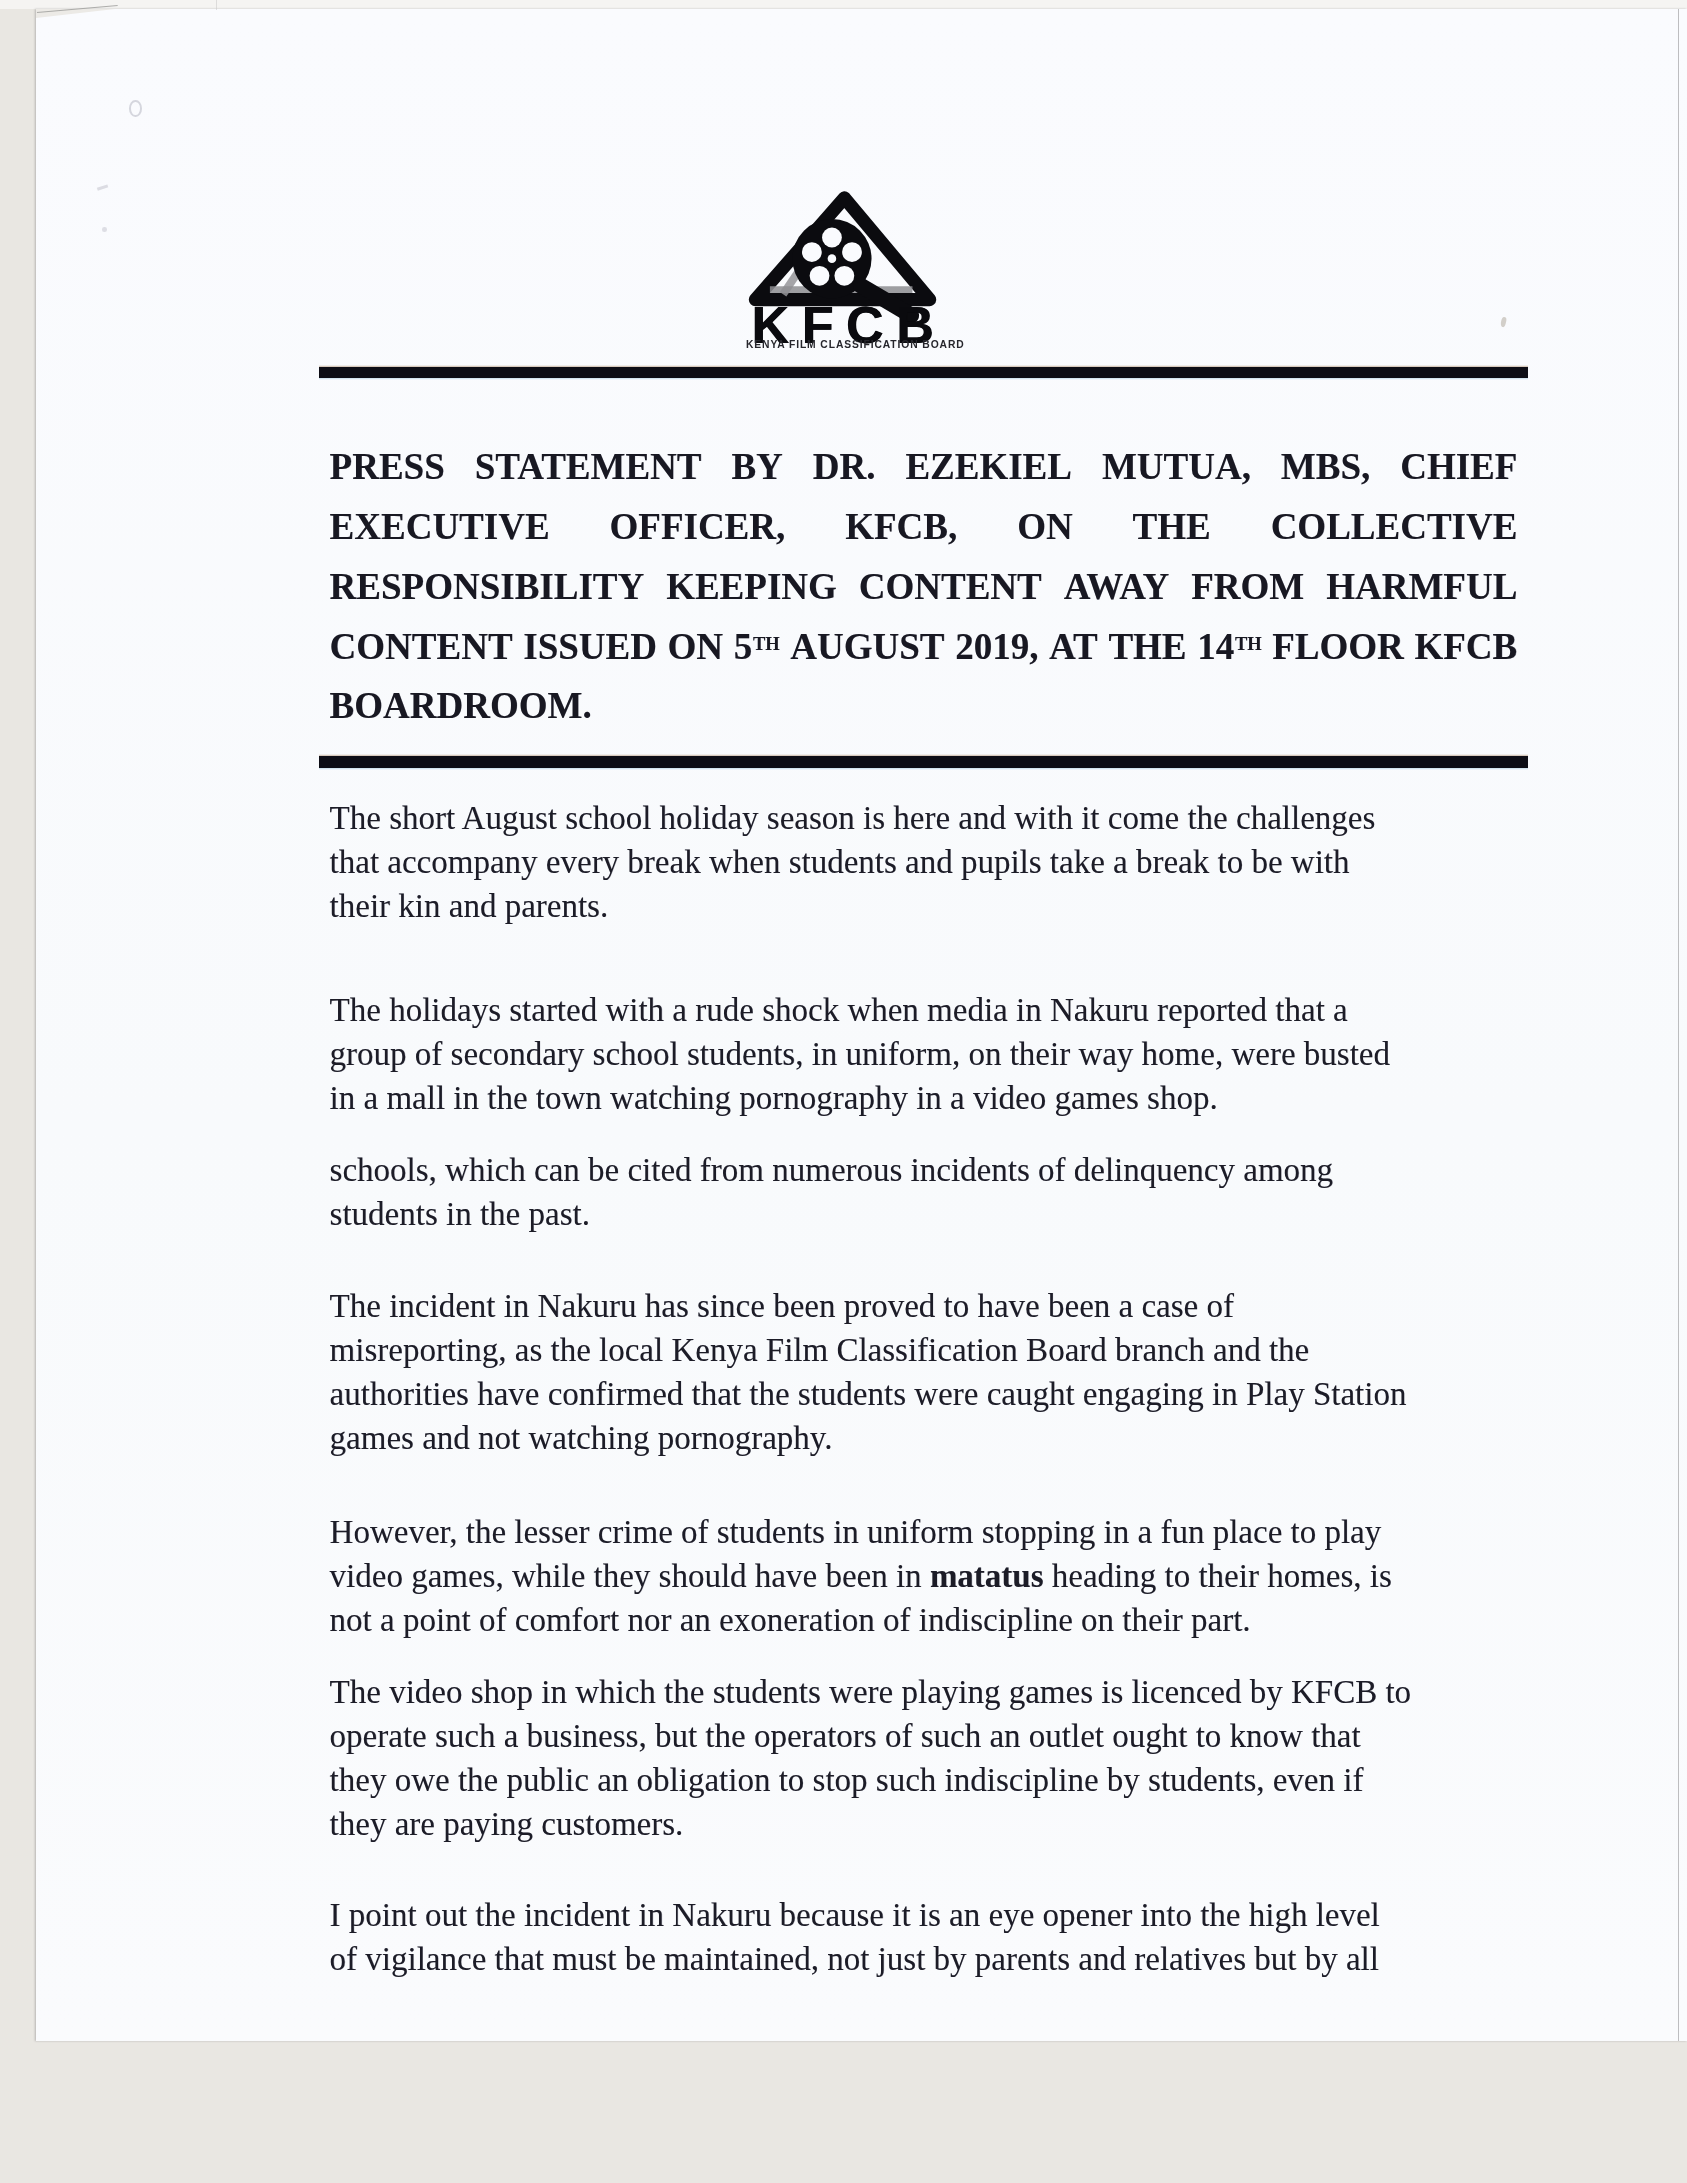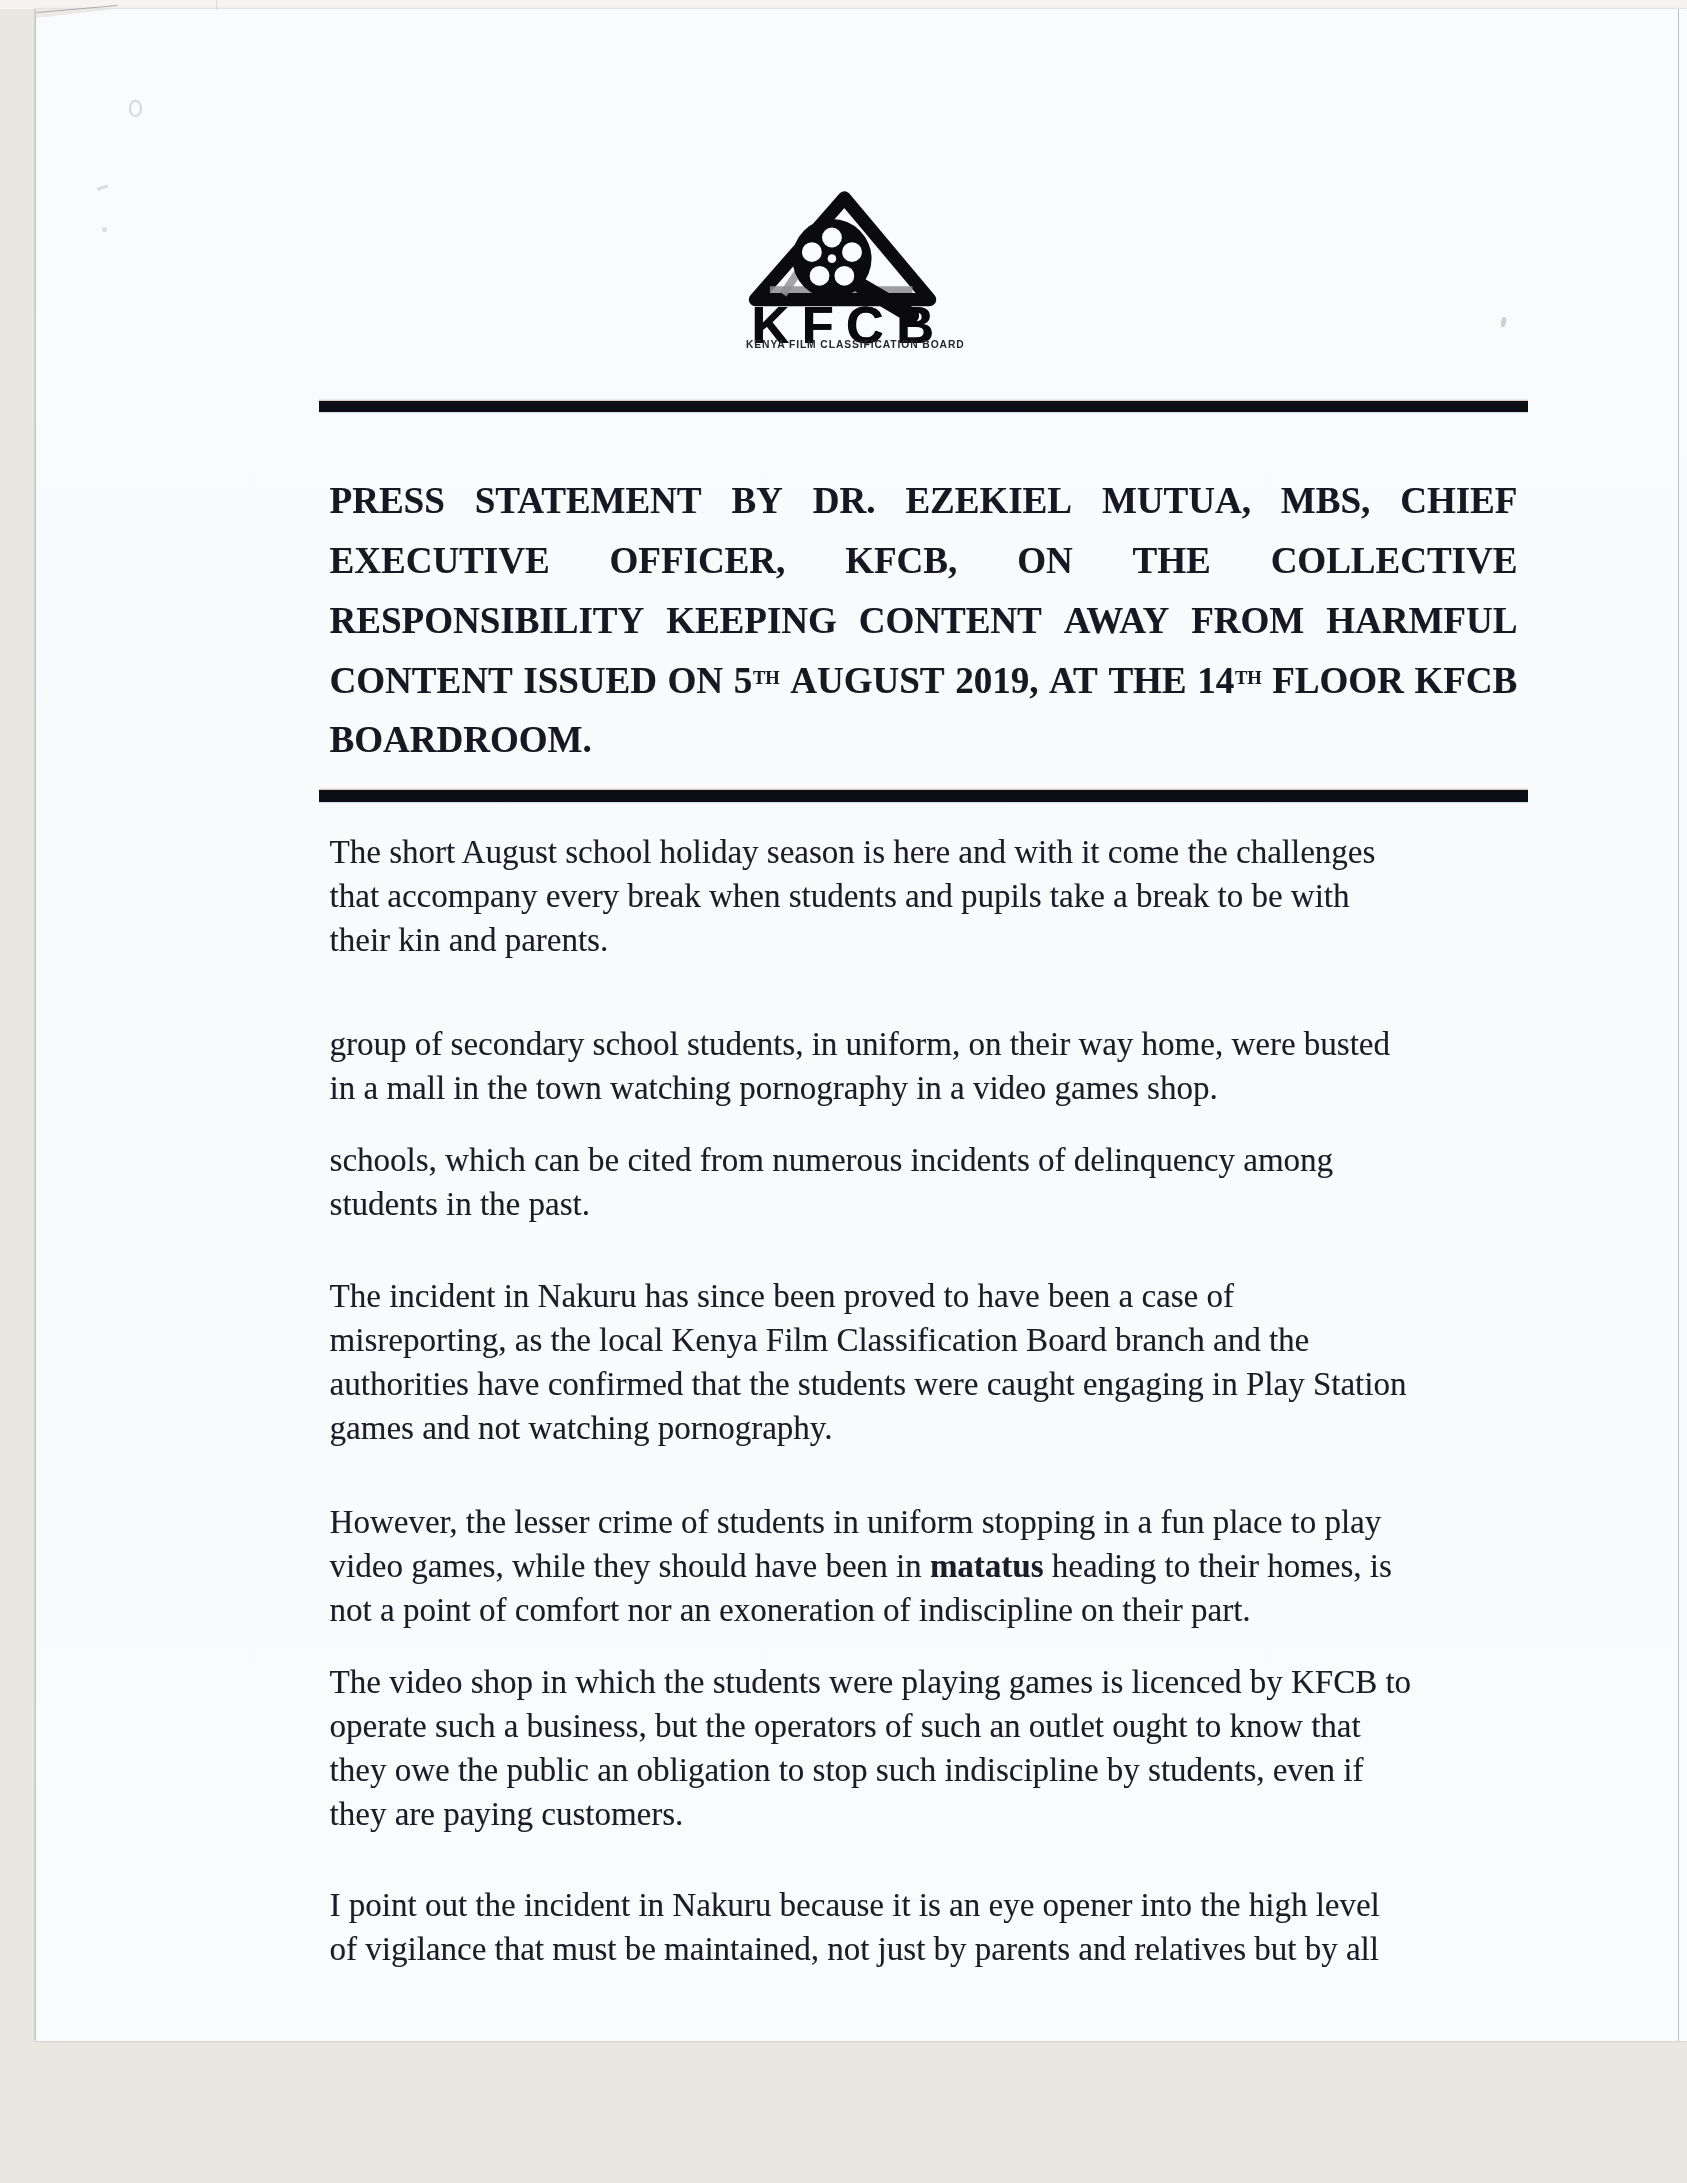--- a/index.html
+++ b/index.html
@@ -44,21 +44,21 @@
     text-shadow:0.7px 0 0 #0a0a0e;white-space:nowrap;
   }
   .logo-caption{
     position:absolute;left:0;top:149px;width:193px;text-align:center;
     font-family:"Liberation Sans","DejaVu Sans",sans-serif;
     font-weight:700;font-size:10.3px;letter-spacing:0.9px;color:#26262c;
     white-space:nowrap;
   }
 
   
-  .content{position:absolute;left:283px;top:392px;width:1209px;}
+  .content{position:absolute;left:283px;top:358px;width:1209px;}
   .rule{height:11.2px;background:#0d0d15;
         box-shadow:0 -1.3px 0 rgba(140,90,40,.30),0 1.3px 0 rgba(110,170,200,.28);}
   .rule-mid{margin-top:20px;}
   .heading{margin-top:58px;padding:0 10.6px;color:#181822;
            font-weight:bold;font-size:37px;
            text-shadow:0.3px 0.3px 0.6px rgba(20,20,45,.35);}
   .hline{height:60px;}
   .hline.justified{display:flex;justify-content:space-between;align-items:center;}
   .hline.plain{line-height:60px;}
   .hline sup{font-size:0.5em;vertical-align:baseline;position:relative;top:-0.5em;margin-left:0.7px;}
@@ -148,20 +148,21 @@
         <div class="hline plain">BOARDROOM.</div>
       </div>
     <div class="rule rule-mid"></div>
     <div class="bodytext">
         <div class="para" style="margin-bottom: 60px;">
           <div class="bline">The short August school holiday season is here and with it come the challenges</div>
           <div class="bline">that accompany every break when students and pupils take a break to be with</div>
           <div class="bline">their kin and parents.</div>
         </div>
         <div class="para" style="margin-bottom: 28px;">
+          <div class="bline">The holidays started with a rude shock when media in Nakuru reported that a</div>
           <div class="bline">group of secondary school students, in uniform, on their way home, were busted</div>
           <div class="bline">in a mall in the town watching pornography in a video games shop.</div>
         </div>
         <div class="para" style="margin-bottom: 48px;">
           <div class="bline">schools, which can be cited from numerous incidents of delinquency among</div>
           <div class="bline">students in the past.</div>
         </div>
         <div class="para" style="margin-bottom: 50px;">
           <div class="bline">The incident in Nakuru has since been proved to have been a case of</div>
           <div class="bline">misreporting, as the local Kenya Film Classification Board branch and the</div>

